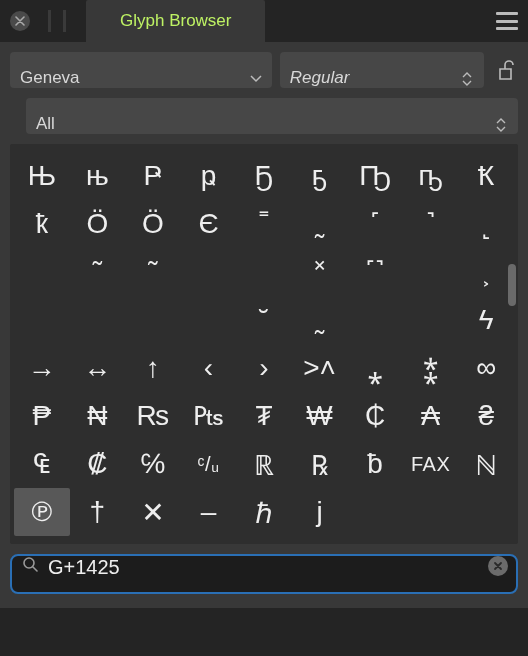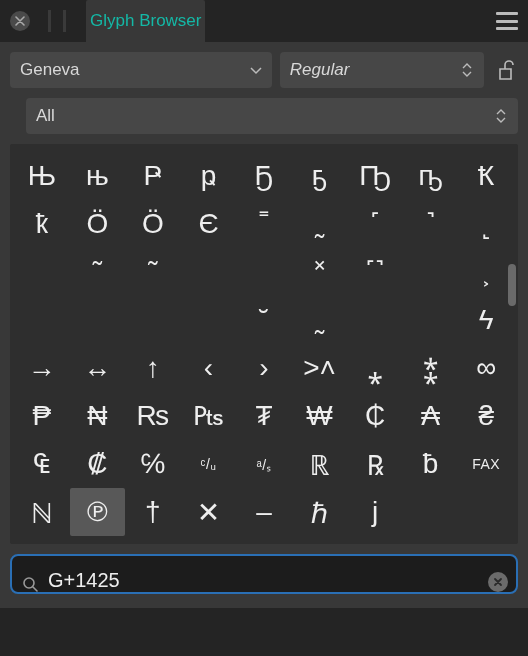--- a/index.html
+++ b/index.html
@@ -25,38 +25,38 @@
     font-size: 12px;
   }
   .title-divider {
     width: 3px; height: 22px; background: #3a3a3a; margin: 0 10px 0 18px;
     display:inline-block;
   }
   .title-divider + .title-divider { margin-left: 2px; }
   .panel-title {
     background: #383838;
     height: 42px;
-    padding: 0 4px;
+    padding: 0 34px;
     display: flex; align-items: center;
     font-size: 17px;
-    color: #14b8a6;
+    color: #bef264;
     margin-left: 10px;
     border-radius: 2px 2px 0 0;
   }
   .titlebar .spacer { flex: 1; }
   .menu-icon { width: 22px; height: 18px; display: flex; flex-direction: column; justify-content: space-between; }
   .menu-icon span { display: block; height: 3px; background: #bbb; border-radius: 1px; }
 
   .body { flex: 1; background: #383838; display: flex; flex-direction: column; padding: 10px 10px 14px 10px; gap: 10px; }
 
   .row { display: flex; gap: 8px; align-items: stretch; }
   .select {
     background: #474747;
     border-radius: 4px;
-    display: flex; align-items: center;
+    display: flex; align-items: flex-end;
     padding: 0 10px;
     height: 36px;
     color: #d8d8d8;
     font-size: 17px;
     position: relative;
   }
   .select .label { flex: 1; }
   .chevrons { width: 14px; height: 18px; display: flex; flex-direction: column; align-items: center; justify-content: center; gap: 2px; }
   .chevrons svg { width: 10px; height: 6px; }
   .chev-down-only svg{ width: 12px; height: 8px;}
@@ -76,37 +76,37 @@
     gap: 0;
   }
   .cell {
     height: 48px;
     display: flex; align-items: center; justify-content: center;
     color: #eee;
     font-size: 28px;
     font-family: Geneva, "Helvetica Neue", Arial, sans-serif;
     border-radius: 2px;
   }
-  .cell.small { font-size: 14px; letter-spacing: 0.5px; }
+  .cell.small { font-size: 20px; letter-spacing: 0.5px; }
   .cell.selected { background: #585858; }
   .scrollbar-track {
     position: absolute; right: 0; top: 0; bottom: 0; width: 12px;
   }
   .scrollbar-thumb {
     position: absolute; right: 2px; width: 8px;
     background: #6a6a6a; border-radius: 4px;
     top: 120px; height: 42px;
   }
 
   .search-row {
     height: 40px;
     border: 2px solid #2a6fb5;
     border-radius: 8px;
     background: #1c1c1c;
-    display: flex; align-items: flex-end;
+    display: flex; align-items: flex-start;
     padding: 0 8px 0 10px;
     gap: 10px;
   }
   .search-row .mag { width: 16px; height: 16px; }
   .search-input {
     flex: 1; background: transparent; border: none; outline: none;
     color: #eee; font-size: 20px; font-family: inherit;
     caret-color: #fff;
   }
   .clear-btn {
@@ -236,21 +236,20 @@
           <div class="cell">₧</div>
           <div class="cell">₮</div>
           <div class="cell">₩</div>
           <div class="cell">₵</div>
           <div class="cell">₳</div>
           <div class="cell">₴</div>
           <div class="cell">₠</div>
           <div class="cell">₡</div>
           <div class="cell">℅</div>
           <div class="cell small">ᶜ/ᵤ</div>
-          <div class="cell small">ᵃ/ₛ</div>
           <div class="cell">ℝ</div>
           <div class="cell">℞</div>
           <div class="cell">ƀ</div>
           <div class="cell small">FAX</div>
           <div class="cell">ℕ</div>
           <div class="cell selected">℗</div>
           <div class="cell">†</div>
           <div class="cell">✕</div>
           <div class="cell">–</div>
           <div class="cell">ℏ</div>

